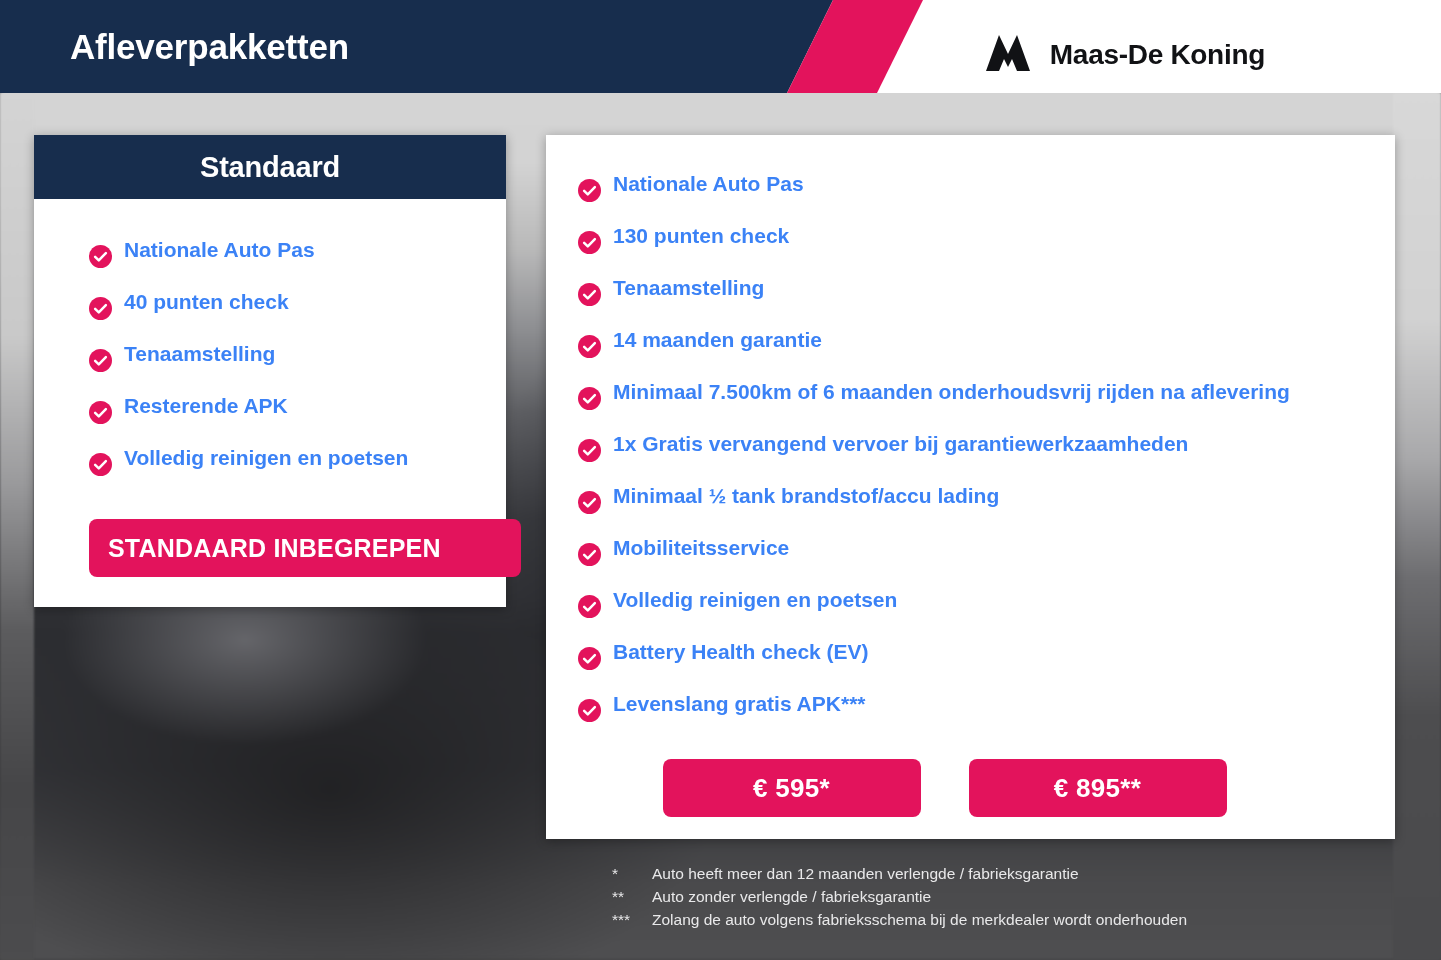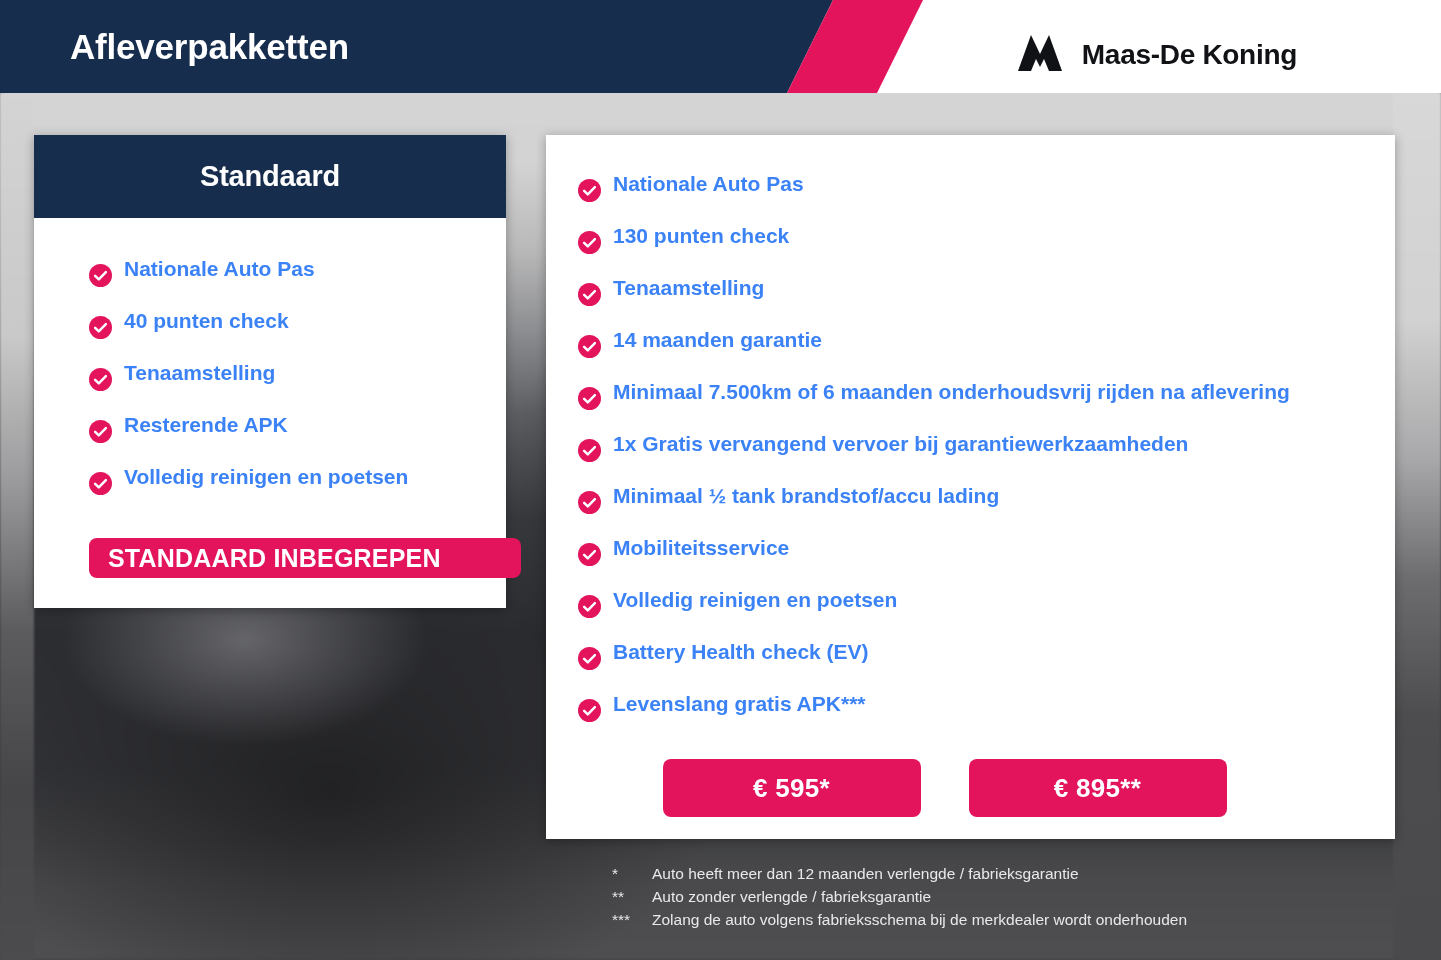--- a/index.html
+++ b/index.html
@@ -46,55 +46,55 @@
     position:absolute; left:0; top:0; width:960px; height:93px;
     background:#e3135c;
     clip-path: polygon(833px 0, 923px 0, 877px 93px, 787px 93px);
   }
   #header-title{
     position:absolute; left:70px; top:0; height:93px;
     display:flex; align-items:center;
     color:#ffffff; font-size:35px; font-weight:bold; letter-spacing:-.2px;
   }
   #brand{
-    position:absolute; right:144px; top:0; height:109px;
+    position:absolute; right:176px; top:0; height:109px;
     display:flex; align-items:center; gap:16px;
   }
   #brand-mark{ display:block; }
   #brand-name{
     color:#111215; font-size:28px; font-weight:bold; letter-spacing:-.3px;
   }
 
   
   .card{ position:absolute; background:#ffffff; z-index:4;
          box-shadow:0 2px 10px rgba(0,0,0,.30); }
   .card-head{
     background:#172d4d; color:#fff;
     display:flex; align-items:center; justify-content:center;
     font-size:29px; font-weight:bold; letter-spacing:-.2px;
   }
   #card-standaard{ left:34px;  top:135px; width:472px; }
-  #card-standaard .card-head{ height:83px; }
+  #card-standaard .card-head{ height:64px; }
   #card-approved{  left:546px; top:135px; width:849px; }
   #card-approved .card-head{ height:83px; }
 
   .card-body{ padding:28px 0 26px 0; }
   .feature-list{ list-style:none; }
   .feature{
     display:flex; align-items:flex-start; gap:12px;
     color:#3b82f6; font-weight:bold;
   }
   .check{ flex:0 0 auto; display:block; }
 
   
   #card-standaard .card-body{ padding:30px 0 30px 0; }
   #card-standaard .feature{ font-size:21px; line-height:41px; padding-left:55px; }
   #card-standaard .check{ margin-top:11px; }
   #btn-standaard{
-    margin:30px 0 0 55px; width:432px; height:40px;
+    margin:30px 0 0 55px; width:432px; height:58px;
     background:#e3135c; border:none; border-radius:8px;
     color:#ffffff; font-family:inherit; font-size:25px; font-weight:bold;
     letter-spacing:.2px; display:flex; align-items:center; padding-left:19px;
     cursor:pointer;
   }
 
   
   #card-approved .card-body{ padding:28px 0 22px 0; }
   #card-approved .feature{ font-size:21px; line-height:41px; padding-left:32px; }
   #card-approved .check{ margin-top:11px; }

